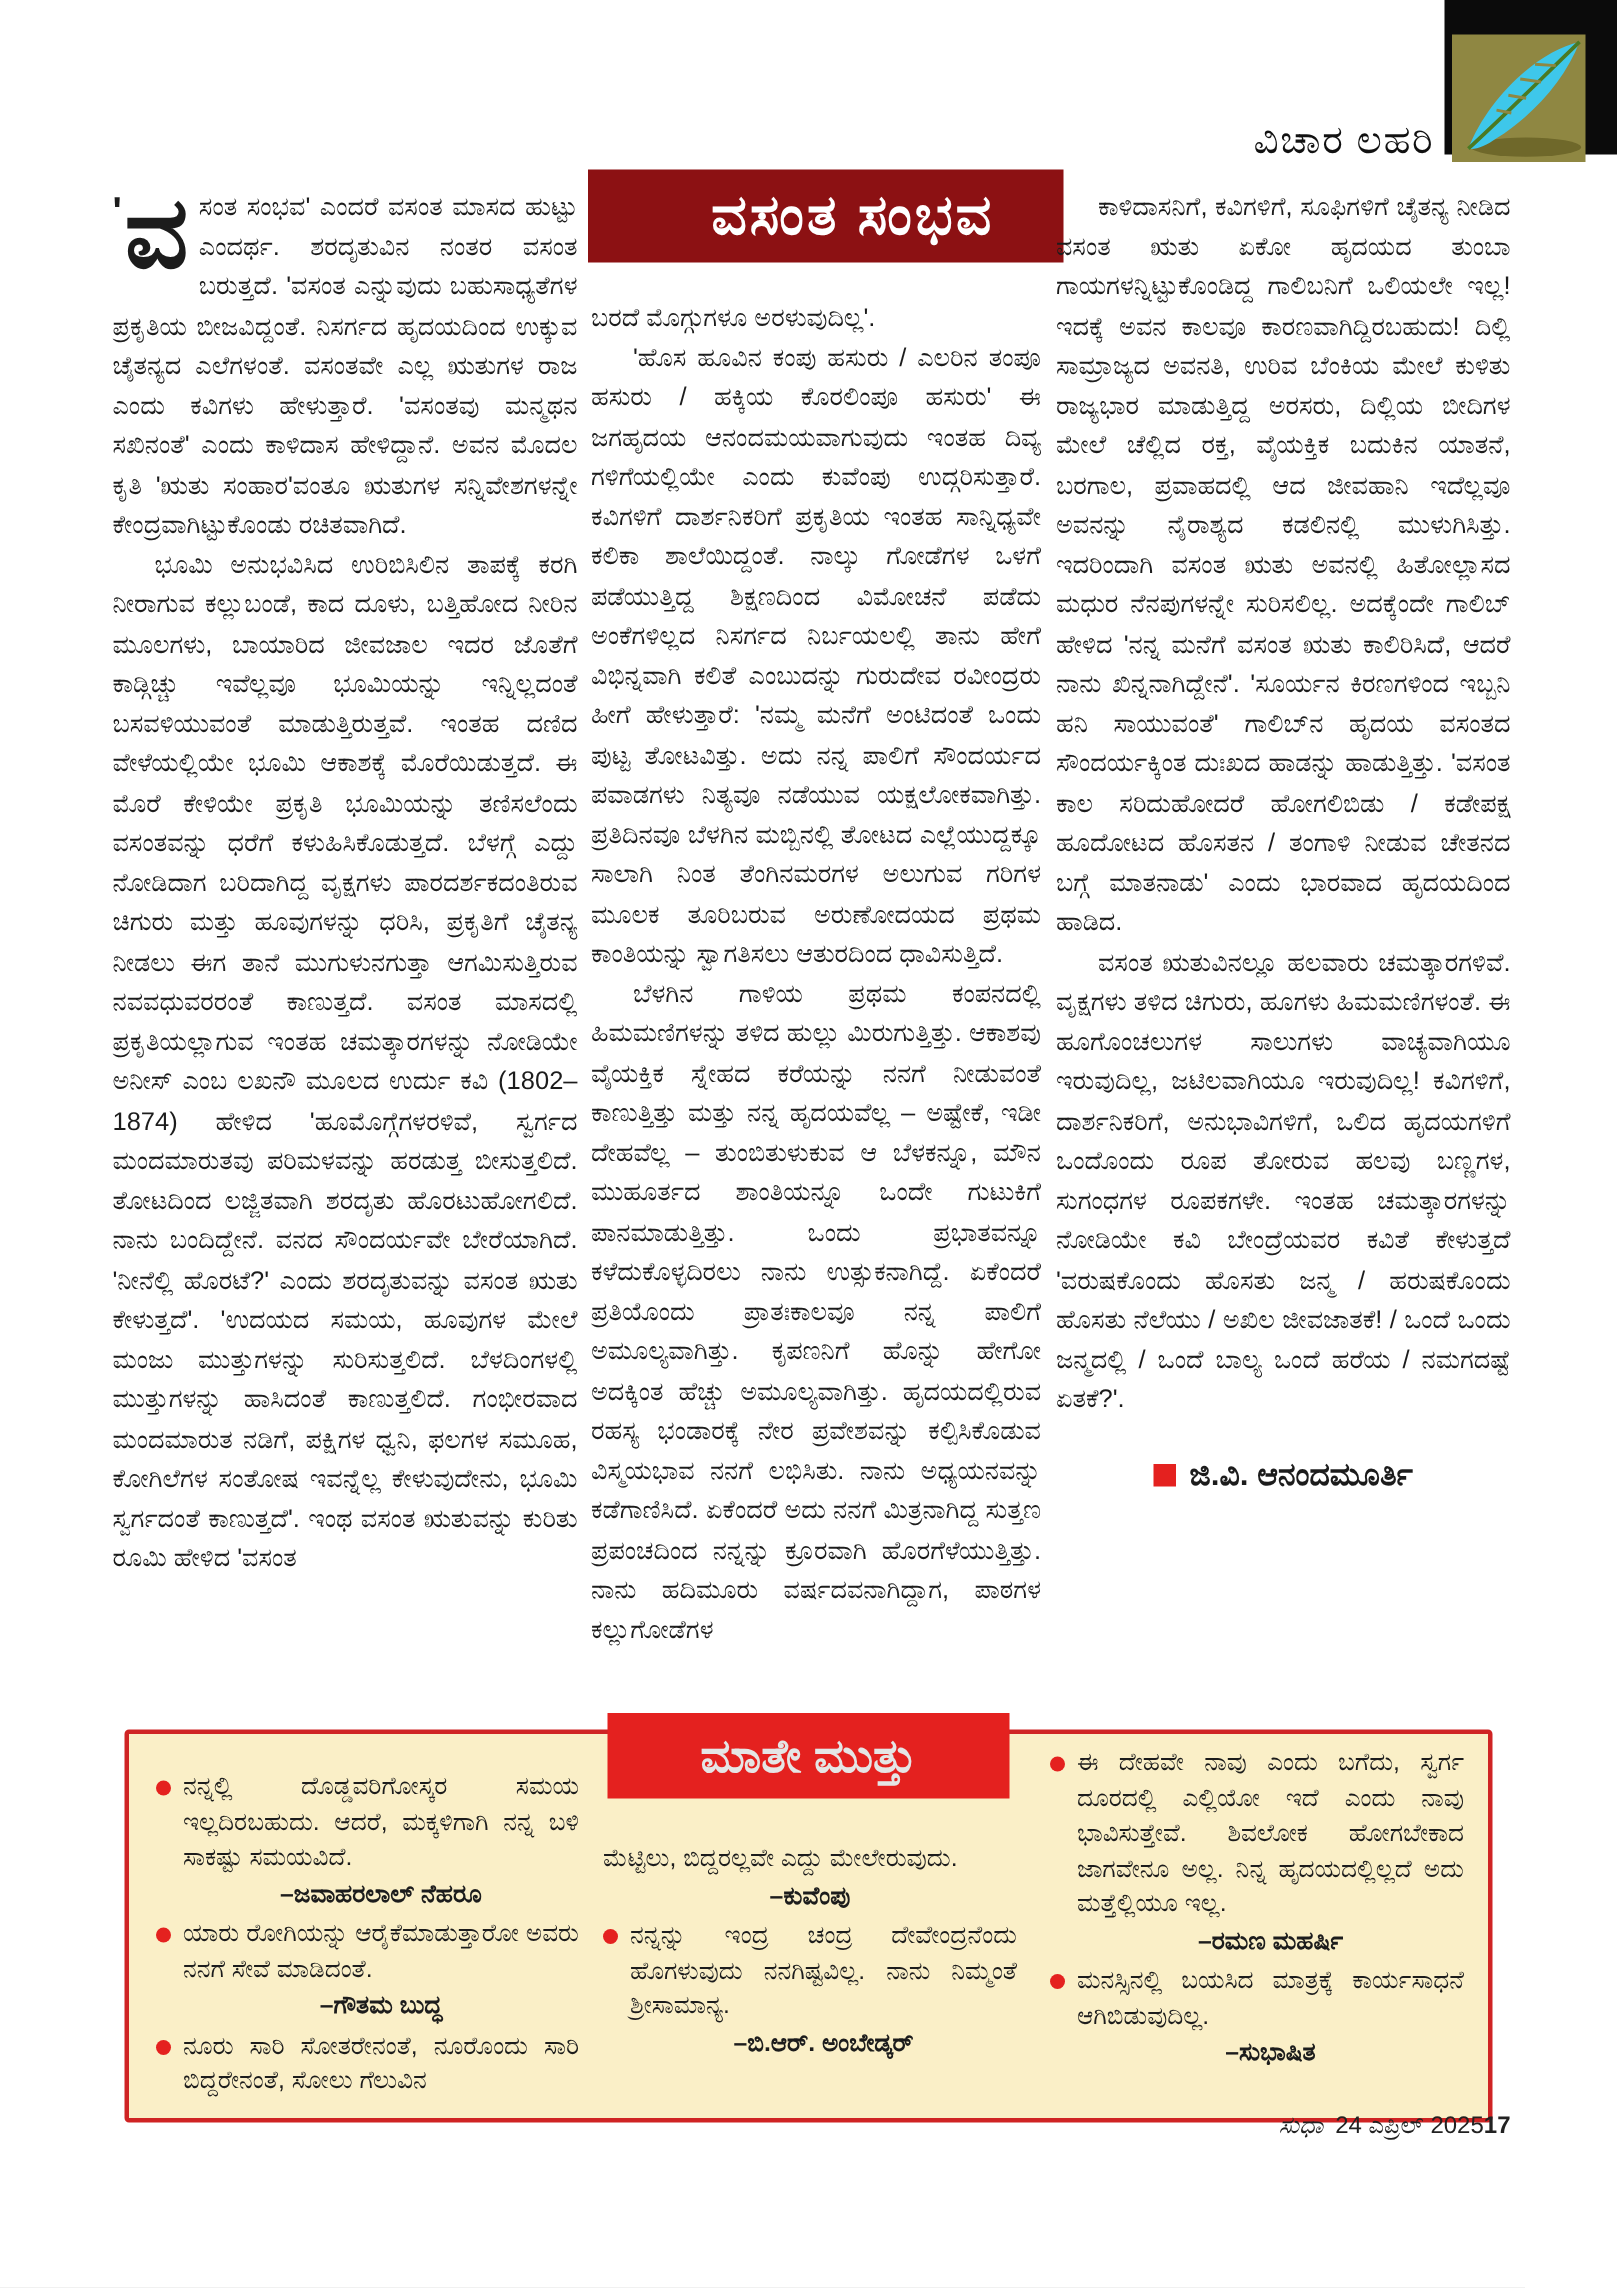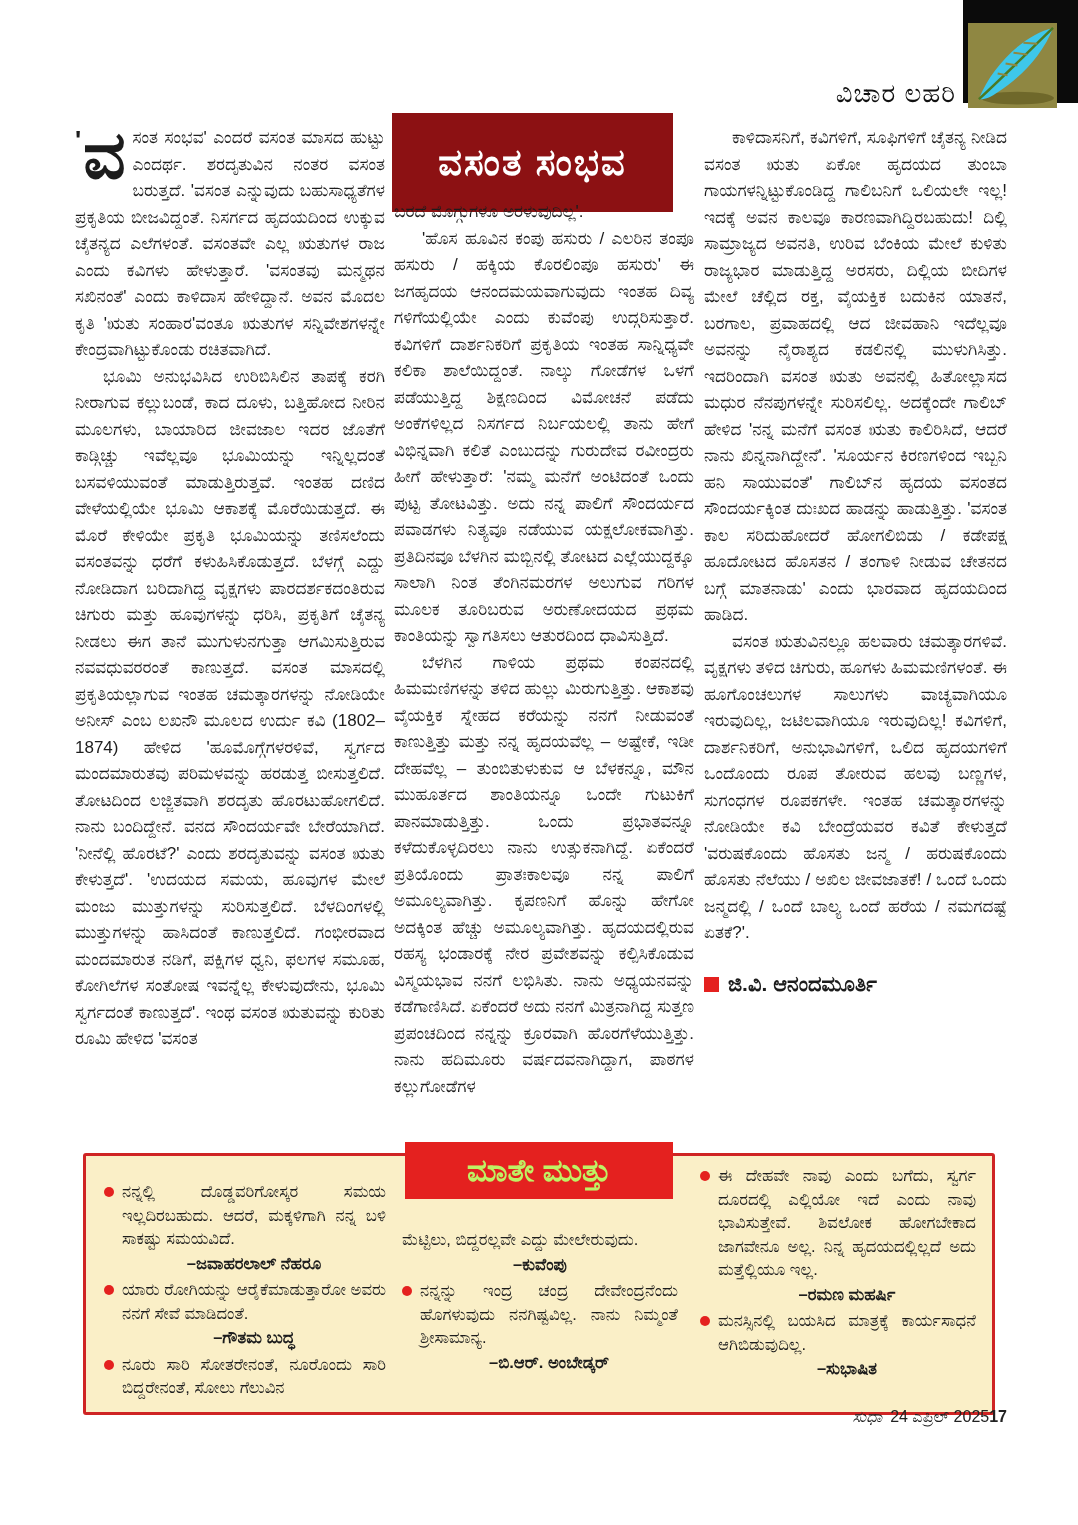--- a/index.html
+++ b/index.html
@@ -6,43 +6,43 @@
   .page{position:relative;width:1078px;height:1525px;background:#ffffff;
         font-family:"Liberation Sans",sans-serif;color:#1c1c1c;overflow:hidden;margin:0 auto;}
 
   
   .mast-black{position:absolute;right:0;top:0;width:115px;height:103px;background:#0b0b0b;}
   .mast-olive{position:absolute;left:968px;top:23px;width:89px;height:85px;background:#8f8742;}
   .mast-olive svg{display:block;width:100%;height:100%;}
   .section-label{position:absolute;right:122px;top:78px;font-size:26px;letter-spacing:1px;color:#111;}
 
   
-  .article-title{position:absolute;left:392px;top:113px;width:281px;height:99px;background:#8c1113;
+  .article-title{position:absolute;left:392px;top:113px;width:281px;height:62px;background:#8c1113;
         color:#fff;font-size:37px;font-weight:bold;letter-spacing:2px;
-        display:flex;align-items:center;justify-content:center;}
+        display:flex;align-items:center;justify-content:center;padding-left:36px;}
 
   
   .col{position:absolute;font-size:17px;line-height:26.5px;text-align:justify;}
   .col1{left:75px;top:125px;width:310px;}
   .col2{left:394px;top:199px;width:300px;}
   .col3{left:704px;top:125px;width:303px;}
   .col p{margin:0;}
   .col p.indent{text-indent:28px;}
   .lead-quote{float:left;font-size:26px;font-weight:bold;line-height:30px;padding-right:2px;}
   .drop-cap{float:left;font-size:66px;line-height:54px;font-weight:bold;padding:3px 7px 0 0;}
 
-  .author-line{margin-top:24px;text-align:left;font-weight:bold;font-size:21px;}
+  .author-line{margin-top:24px;text-align:center;font-weight:bold;font-size:21px;}
   .author-square{display:inline-block;width:15px;height:15px;background:#e4211f;margin-right:9px;
         vertical-align:baseline;position:relative;top:1px;}
 
   
   .quote-box{position:absolute;left:83px;top:1153px;width:906px;height:256px;background:#faefc7;
         border:3px solid #cf2424;border-radius:3px;}
   .quote-title{position:absolute;left:405px;top:1142px;width:268px;height:57px;background:#e4211f;
-        color:#bef264;font-size:31px;font-weight:bold;display:flex;align-items:center;justify-content:center;}
+        color:#e5e5e5;font-size:31px;font-weight:bold;display:flex;align-items:center;justify-content:center;}
   .qcol{position:absolute;font-size:16.5px;line-height:23.5px;text-align:justify;}
   .qcol1{left:18px;top:24px;width:282px;}
   .qcol2{left:316px;top:72px;width:276px;}
   .qcol3{left:614px;top:8px;width:276px;}
   .q-item{position:relative;padding-left:18px;margin-bottom:3px;}
   .q-item.no-bullet{padding-left:0;}
   .q-bullet{position:absolute;left:0;top:7px;width:10px;height:10px;border-radius:50%;background:#e4211f;}
   .q-attrib{text-align:center;font-weight:bold;margin-top:1px;}
 
   

